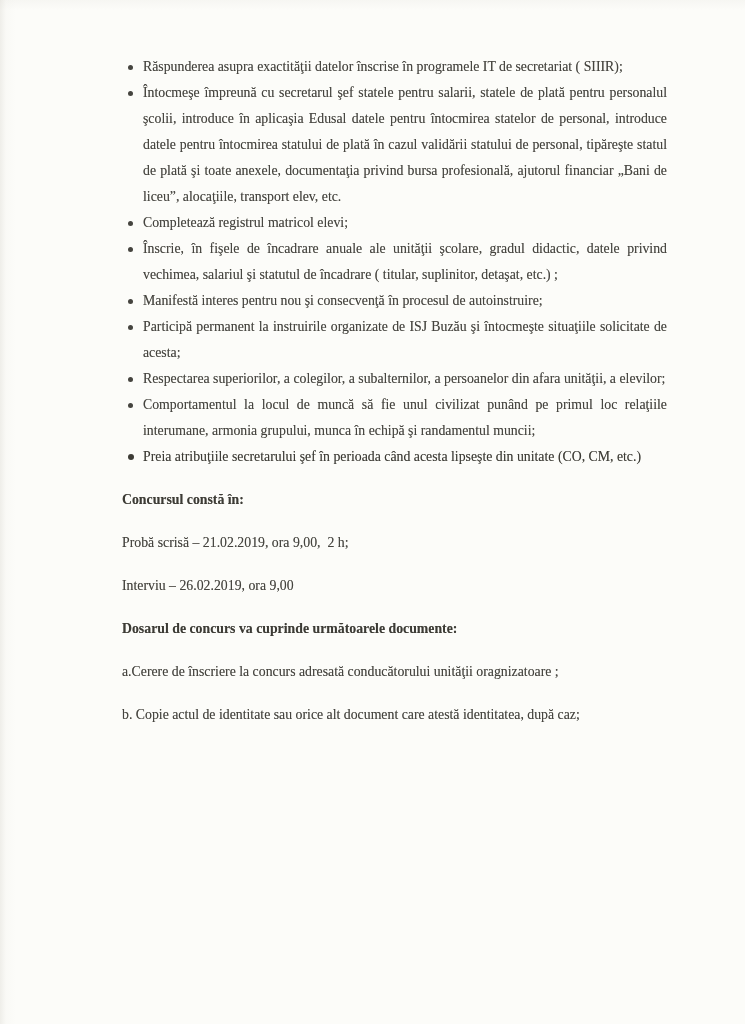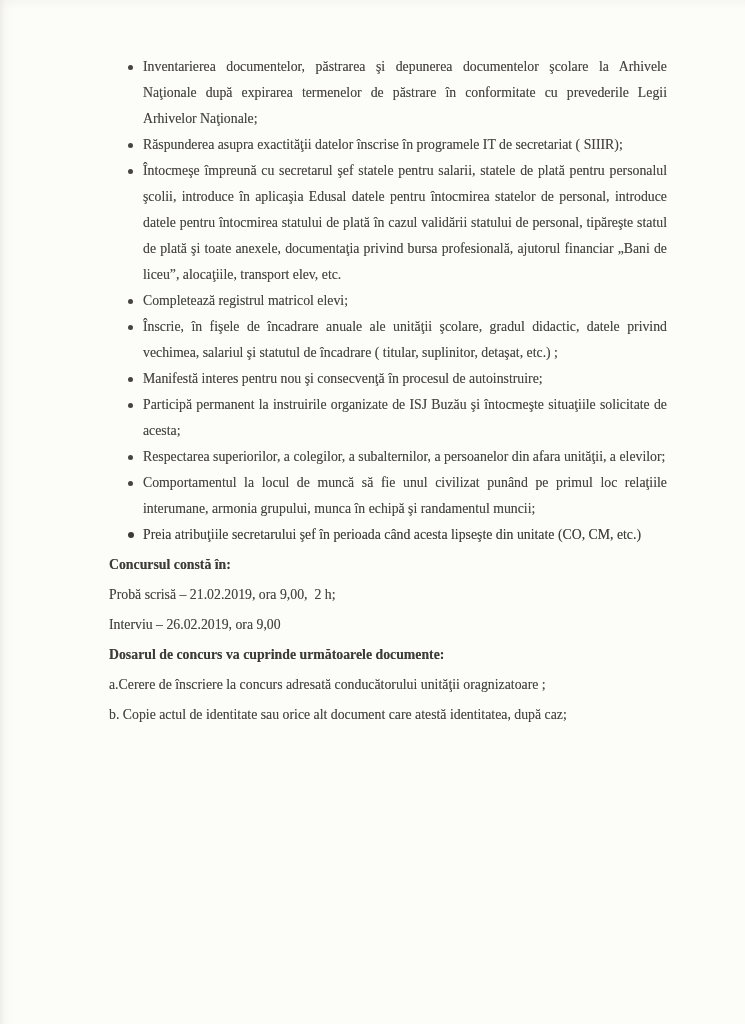--- a/index.html
+++ b/index.html
@@ -49,35 +49,34 @@
     font-weight: 400;
     color: #3c3b35;
   }
   ul.bullets > li.bold::before {
     width: 6px;
     height: 6px;
     top: 10px;
     background: #3c3b35;
   }
   p.para {
-    margin: 4px;
+    margin: 17px;
     white-space: pre-wrap;
   }
   p.para.bold {
     font-weight: 700;
     color: #3c3b35;
   }
 </style>
 </head>
 <body>
 
 <div class="page">
 
   <ul class="bullets">
-    <li>Inventarierea documentelor, păstrarea şi depunerea documentelor şcolare la Arhivele Naţionale după expirarea termenelor de păstrare în conformitate cu prevederile Legii Arhivelor Naţionale;</li>
     <li>Răspunderea asupra exactităţii datelor înscrise în programele IT de secretariat ( SIIIR);</li>
     <li>Întocmeşe împreună cu secretarul şef statele pentru salarii, statele de plată pentru personalul şcolii, introduce în aplicaşia Edusal datele pentru întocmirea statelor de personal, introduce datele pentru întocmirea statului de plată în cazul validării statului de personal, tipăreşte statul de plată şi toate anexele, documentaţia privind bursa profesională, ajutorul financiar „Bani de liceu”, alocaţiile, transport elev, etc.</li>
     <li>Completează registrul matricol elevi;</li>
     <li>Înscrie, în fişele de încadrare anuale ale unităţii şcolare, gradul didactic, datele privind vechimea, salariul şi statutul de încadrare ( titular, suplinitor, detaşat, etc.) ;</li>
     <li>Manifestă interes pentru nou şi consecvenţă în procesul de autoinstruire;</li>
     <li>Participă permanent la instruirile organizate de ISJ Buzău şi întocmeşte situaţiile solicitate de acesta;</li>
     <li>Respectarea superiorilor, a colegilor, a subalternilor, a persoanelor din afara unităţii, a elevilor;</li>
     <li>Comportamentul la locul de muncă să fie unul civilizat punând pe primul loc relaţiile interumane, armonia grupului, munca în echipă şi randamentul muncii;</li>
     <li class="bold">Preia atribuţiile secretarului şef în perioada când acesta lipseşte din unitate (CO, CM, etc.)</li>
   </ul>

